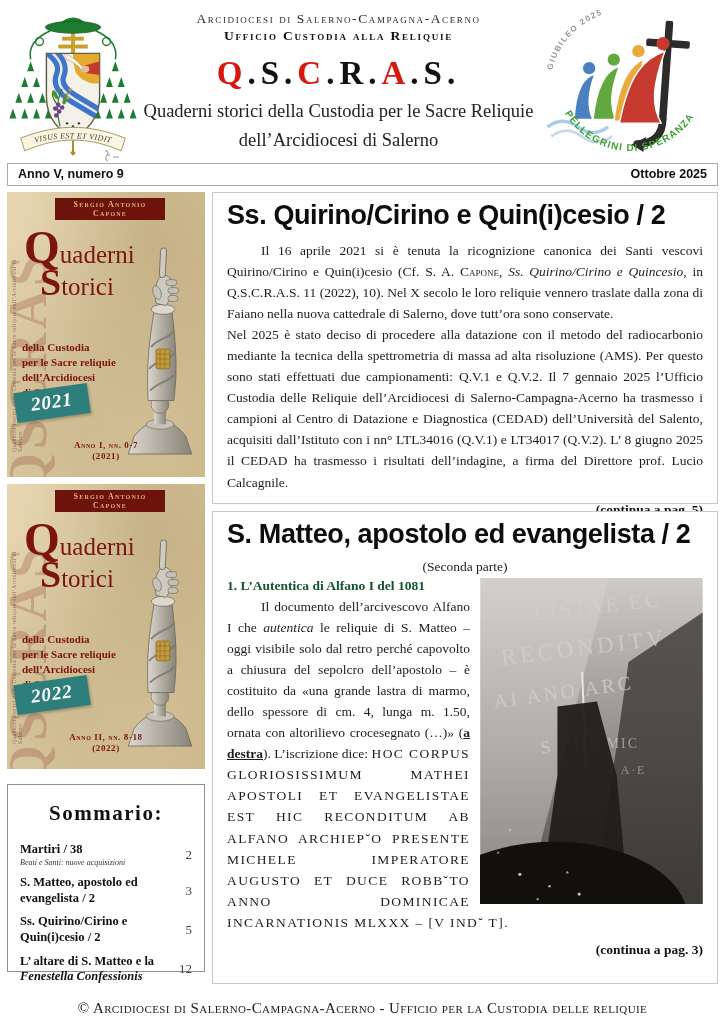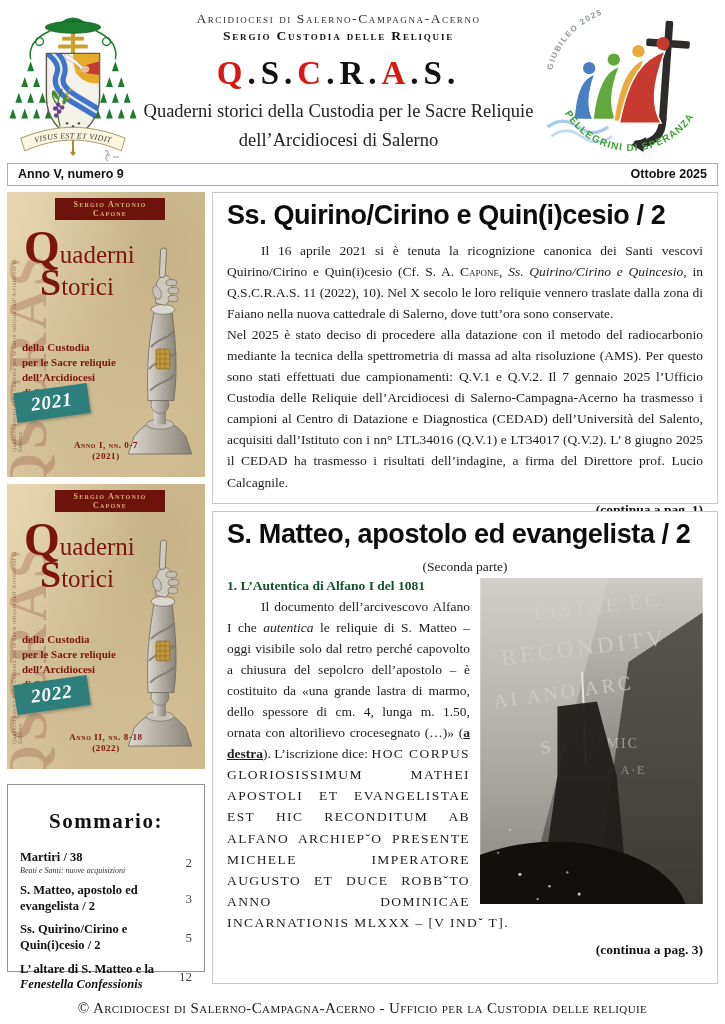--- a/index.html
+++ b/index.html
@@ -51,21 +51,21 @@
   .cover-title .line2{margin-left:16px;margin-top:-6px;}
   .cover-sub{position:absolute;left:15px;top:148px;color:#7c150d;font-size:11px;line-height:1.35;font-weight:bold;}
   .year-badge{position:absolute;left:8px;top:196px;background:#2e7f7c;color:#fff;
          font-style:italic;font-weight:bold;font-size:19px;padding:3px 16px 5px;
          transform:rotate(-8deg);letter-spacing:1px;box-shadow:1px 2px 3px rgba(0,0,0,.25);}
   .edition{position:absolute;bottom:14px;left:0;right:0;text-align:center;color:#7c150d;
          font-variant:small-caps;font-weight:bold;font-size:9px;letter-spacing:.6px;line-height:1.3;}
   .arm-wrap{position:absolute;right:4px;top:50px;}
 
   
-  .sommario-box{border:1px solid #8f8f8f;height:188px;margin-top:15px;box-sizing:border-box;padding:16px 12px;}
+  .sommario-box{border:1px solid #8f8f8f;height:188px;margin-top:15px;box-sizing:border-box;padding:8px 12px;}
   .toc-title{text-align:center;font-size:21px;font-weight:bold;letter-spacing:1.5px;margin:8px 0 16px;color:#111;}
   .toc-item{display:flex;align-items:center;margin-bottom:8px;}
   .toc-text{flex:1;font-weight:bold;font-size:12.5px;line-height:1.25;padding-right:6px;color:#111;}
   .toc-text .it{font-style:italic;}
   .toc-sub{font-size:8px;font-style:italic;font-weight:normal;line-height:1.2;color:#333;}
   .toc-page{font-size:13px;width:18px;text-align:right;color:#444;flex:none;}
 
   
   .article{border:1px solid #c9c9c9;box-sizing:border-box;padding:5px 14px 8px;background:#fff;}
   .a1{height:312px;}
@@ -207,21 +207,21 @@
       <span class="printer-mark">
         <svg width="20" height="14" viewBox="0 0 20 14">
             <path d="M4,2 C7,1 8,4 6,6 C4,8 5,12 7,12 M6,6 L9,6" stroke="#888" stroke-width="1" fill="none"></path>
             <line x1="12" y1="8" x2="18" y2="8" stroke="#999" stroke-width="1"></line>
           </svg>
       </span>
     </div>
 
     <div class="mast-center">
       <div class="org1">Arcidiocesi di Salerno-Campagna-Acerno</div>
-      <div class="org2">Sergio Custodia delle Reliquie</div>
+      <div class="org2">Ufficio Custodia alla Reliquie</div>
       <div class="qscras"><span class="red">Q</span><span>.S.</span><span class="red">C</span><span>.R.</span><span class="red">A</span><span>.S.</span></div>
       <div class="sub1">Quaderni storici della Custodia per le Sacre Reliquie</div>
       <div class="sub2">dell’Arcidiocesi di Salerno</div>
     </div>
 
     <div class="jubilee">
       <svg width="180" height="148" viewBox="0 0 190 155">
         <defs>
           <path id="arcTop" d="M 14,71 A 82,82 0 0 1 109,4"></path>
           <path id="arcMain" d="M 25,105 A 80,80 0 0 0 172,42"></path>
@@ -345,21 +345,21 @@
         </div>
       </div>
     </aside>
 
     <main class="main">
 
       <article class="article a1">
         <h1 class="article-title">Ss. Quirino/Cirino e Quin(i)cesio / 2</h1>
         <p class="body-text indent"><span>Il 16 aprile 2021 si è tenuta la  ricognizione canonica dei Santi vescovi Quirino/Cirino e Quin(i)cesio (Cf. S. A. </span><span class="smallcaps">Capone</span><span>, </span><span class="it">Ss. Quirino/Cirino e Quincesio,</span><span> in Q.S.C.R.A.S. 11 (2022), 10). Nel X secolo le loro reliquie vennero traslate dalla zona di Faiano nella nuova cattedrale di Salerno, dove tutt’ora sono conservate.</span></p>
         <p class="body-text">Nel 2025 è stato deciso di procedere alla datazione con il metodo del radiocarbonio mediante la tecnica della spettrometria di massa ad alta risoluzione (AMS). Per questo sono stati effettuati due campionamenti: Q.V.1 e Q.V.2. Il 7 gennaio 2025 l’Ufficio Custodia delle Reliquie dell’Arcidiocesi di Salerno-Campagna-Acerno ha trasmesso i campioni al Centro di Datazione e Diagnostica (CEDAD) dell’Università del Salento, acquisiti dall’Istituto con i nn° LTL34016 (Q.V.1) e LT34017 (Q.V.2). L’ 8 giugno 2025 il CEDAD ha trasmesso i risultati dell’indagine, a firma del Direttore prof. Lucio Calcagnile.</p>
-        <div class="cont">(continua a pag. 1)</div>
+        <div class="cont">(continua a pag. 5)</div>
       </article>
 
       <article class="article a2">
         <h1 class="article-title">S. Matteo, apostolo ed evangelista / 2</h1>
         <div class="parte">(Seconda parte)</div>
 
         <div class="a2-body">
           <figure class="tomb-photo" style="margin-top:0;">
             <svg width="223" height="326" viewBox="0 0 225 330">
               <rect width="225" height="330" fill="url(#gmarble)"></rect>

